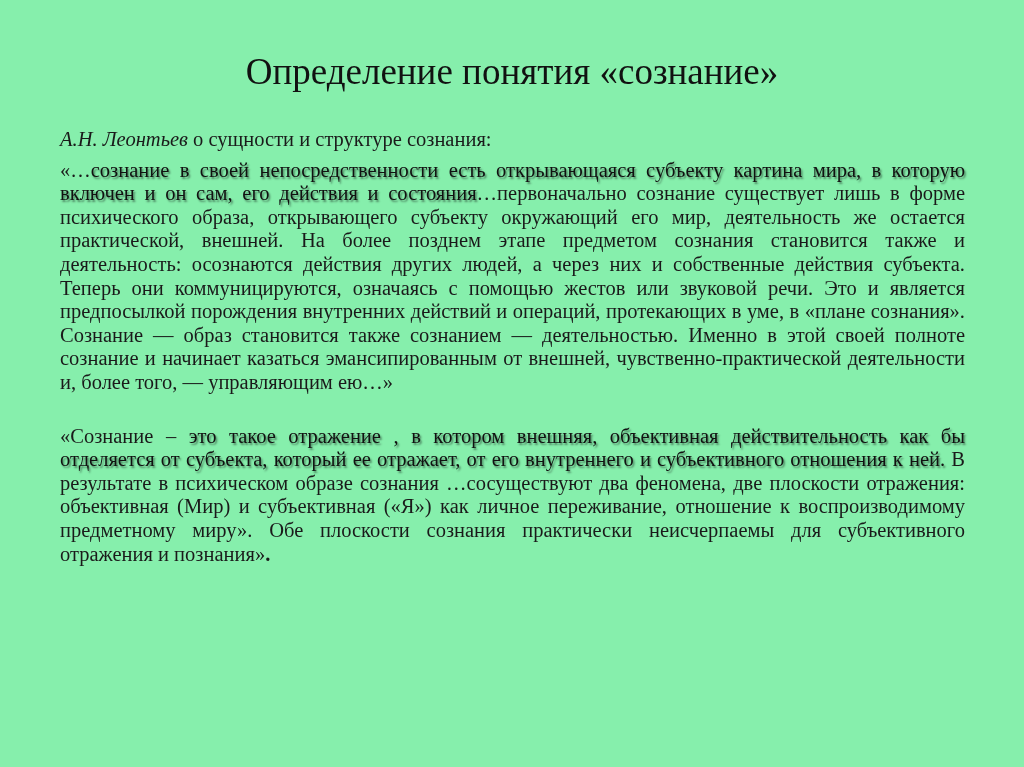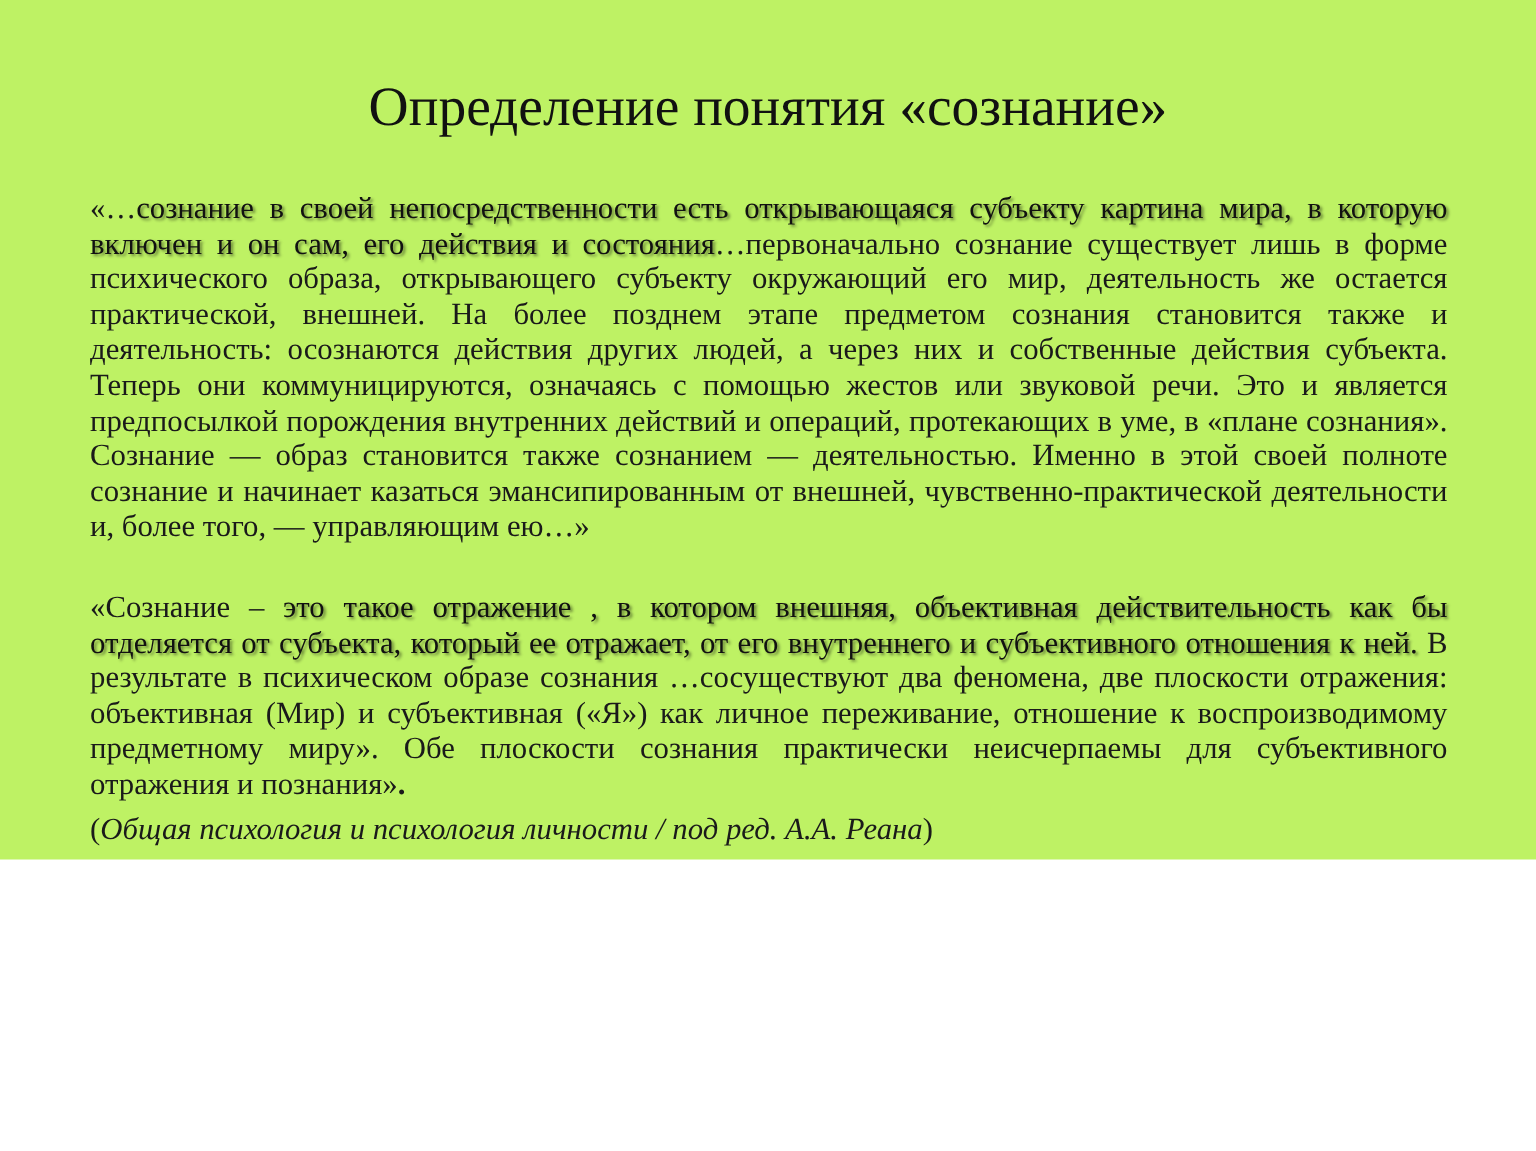--- a/index.html
+++ b/index.html
@@ -11,22 +11,22 @@
       width: 1024px;
       height: 767px;
       position: relative;
       overflow: hidden;
       font-family: "Liberation Serif", "DejaVu Serif", serif;
       color: #1a1a1a;
     }
     .slide {
       position: absolute;
       left: 0; top: 0;
-      width: 1024px; height: 573px;
-      background: #bef264;
+      width: 1024px; height: 767px;
+      background: #86efac;
     }
     .title {
       position: absolute;
       left: 0;
       top: 50px;
       width: 1024px;
       text-align: center;
       font-size: 37px;
       line-height: 44px;
       color: #111;
@@ -66,20 +66,20 @@
       font-weight: bold;
     }
   </style>
 </head>
 <body>
 
 <div class="slide">
   <h1 class="title">Определение понятия «сознание»</h1>
 
   <div class="content">
+    <p class="p intro"><span class="em">А.Н. Леонтьев</span><span> о сущности и структуре сознания:</span></p>
 
     <p class="p quote1"><span>«…</span><span class="shadow">сознание в своей непосредственности есть открывающаяся субъекту картина мира, в которую включен и он сам, его действия и состояния</span><span>…первоначально сознание существует лишь в форме психического образа, открывающего субъекту окружающий его мир, деятельность же остается практической, внешней. На более позднем этапе предметом сознания становится также и деятельность: осознаются действия других людей, а через них и собственные действия субъекта. Теперь они коммуницируются, означаясь с помощью жестов или звуковой речи. Это и является предпосылкой порождения внутренних действий и операций, протекающих в уме, в «плане сознания». Сознание — образ становится также сознанием — деятельностью. Именно в этой своей полноте сознание и начинает казаться эмансипированным от внешней, чувственно-практической деятельности и, более того, — управляющим ею…»</span></p>
 
     <p class="p quote2"><span>«Сознание – </span><span class="shadow">это такое отражение , в котором внешняя, объективная действительность как бы отделяется от субъекта, который ее отражает, от его внутреннего и субъективного отношения к ней.</span><span> В результате в психическом образе сознания …сосуществуют два феномена, две плоскости отражения: объективная (Мир) и субъективная («Я») как личное переживание, отношение к воспроизводимому предметному миру». Обе плоскости сознания практически неисчерпаемы для субъективного отражения и познания»</span><span class="bold-dot">.</span></p>
 
-    <p class="p citation"><span>(</span><span class="em">Общая психология и психология личности / под ред. А.А. Реана</span><span>)</span></p>
   </div>
 </div>
 
 </body></html>

